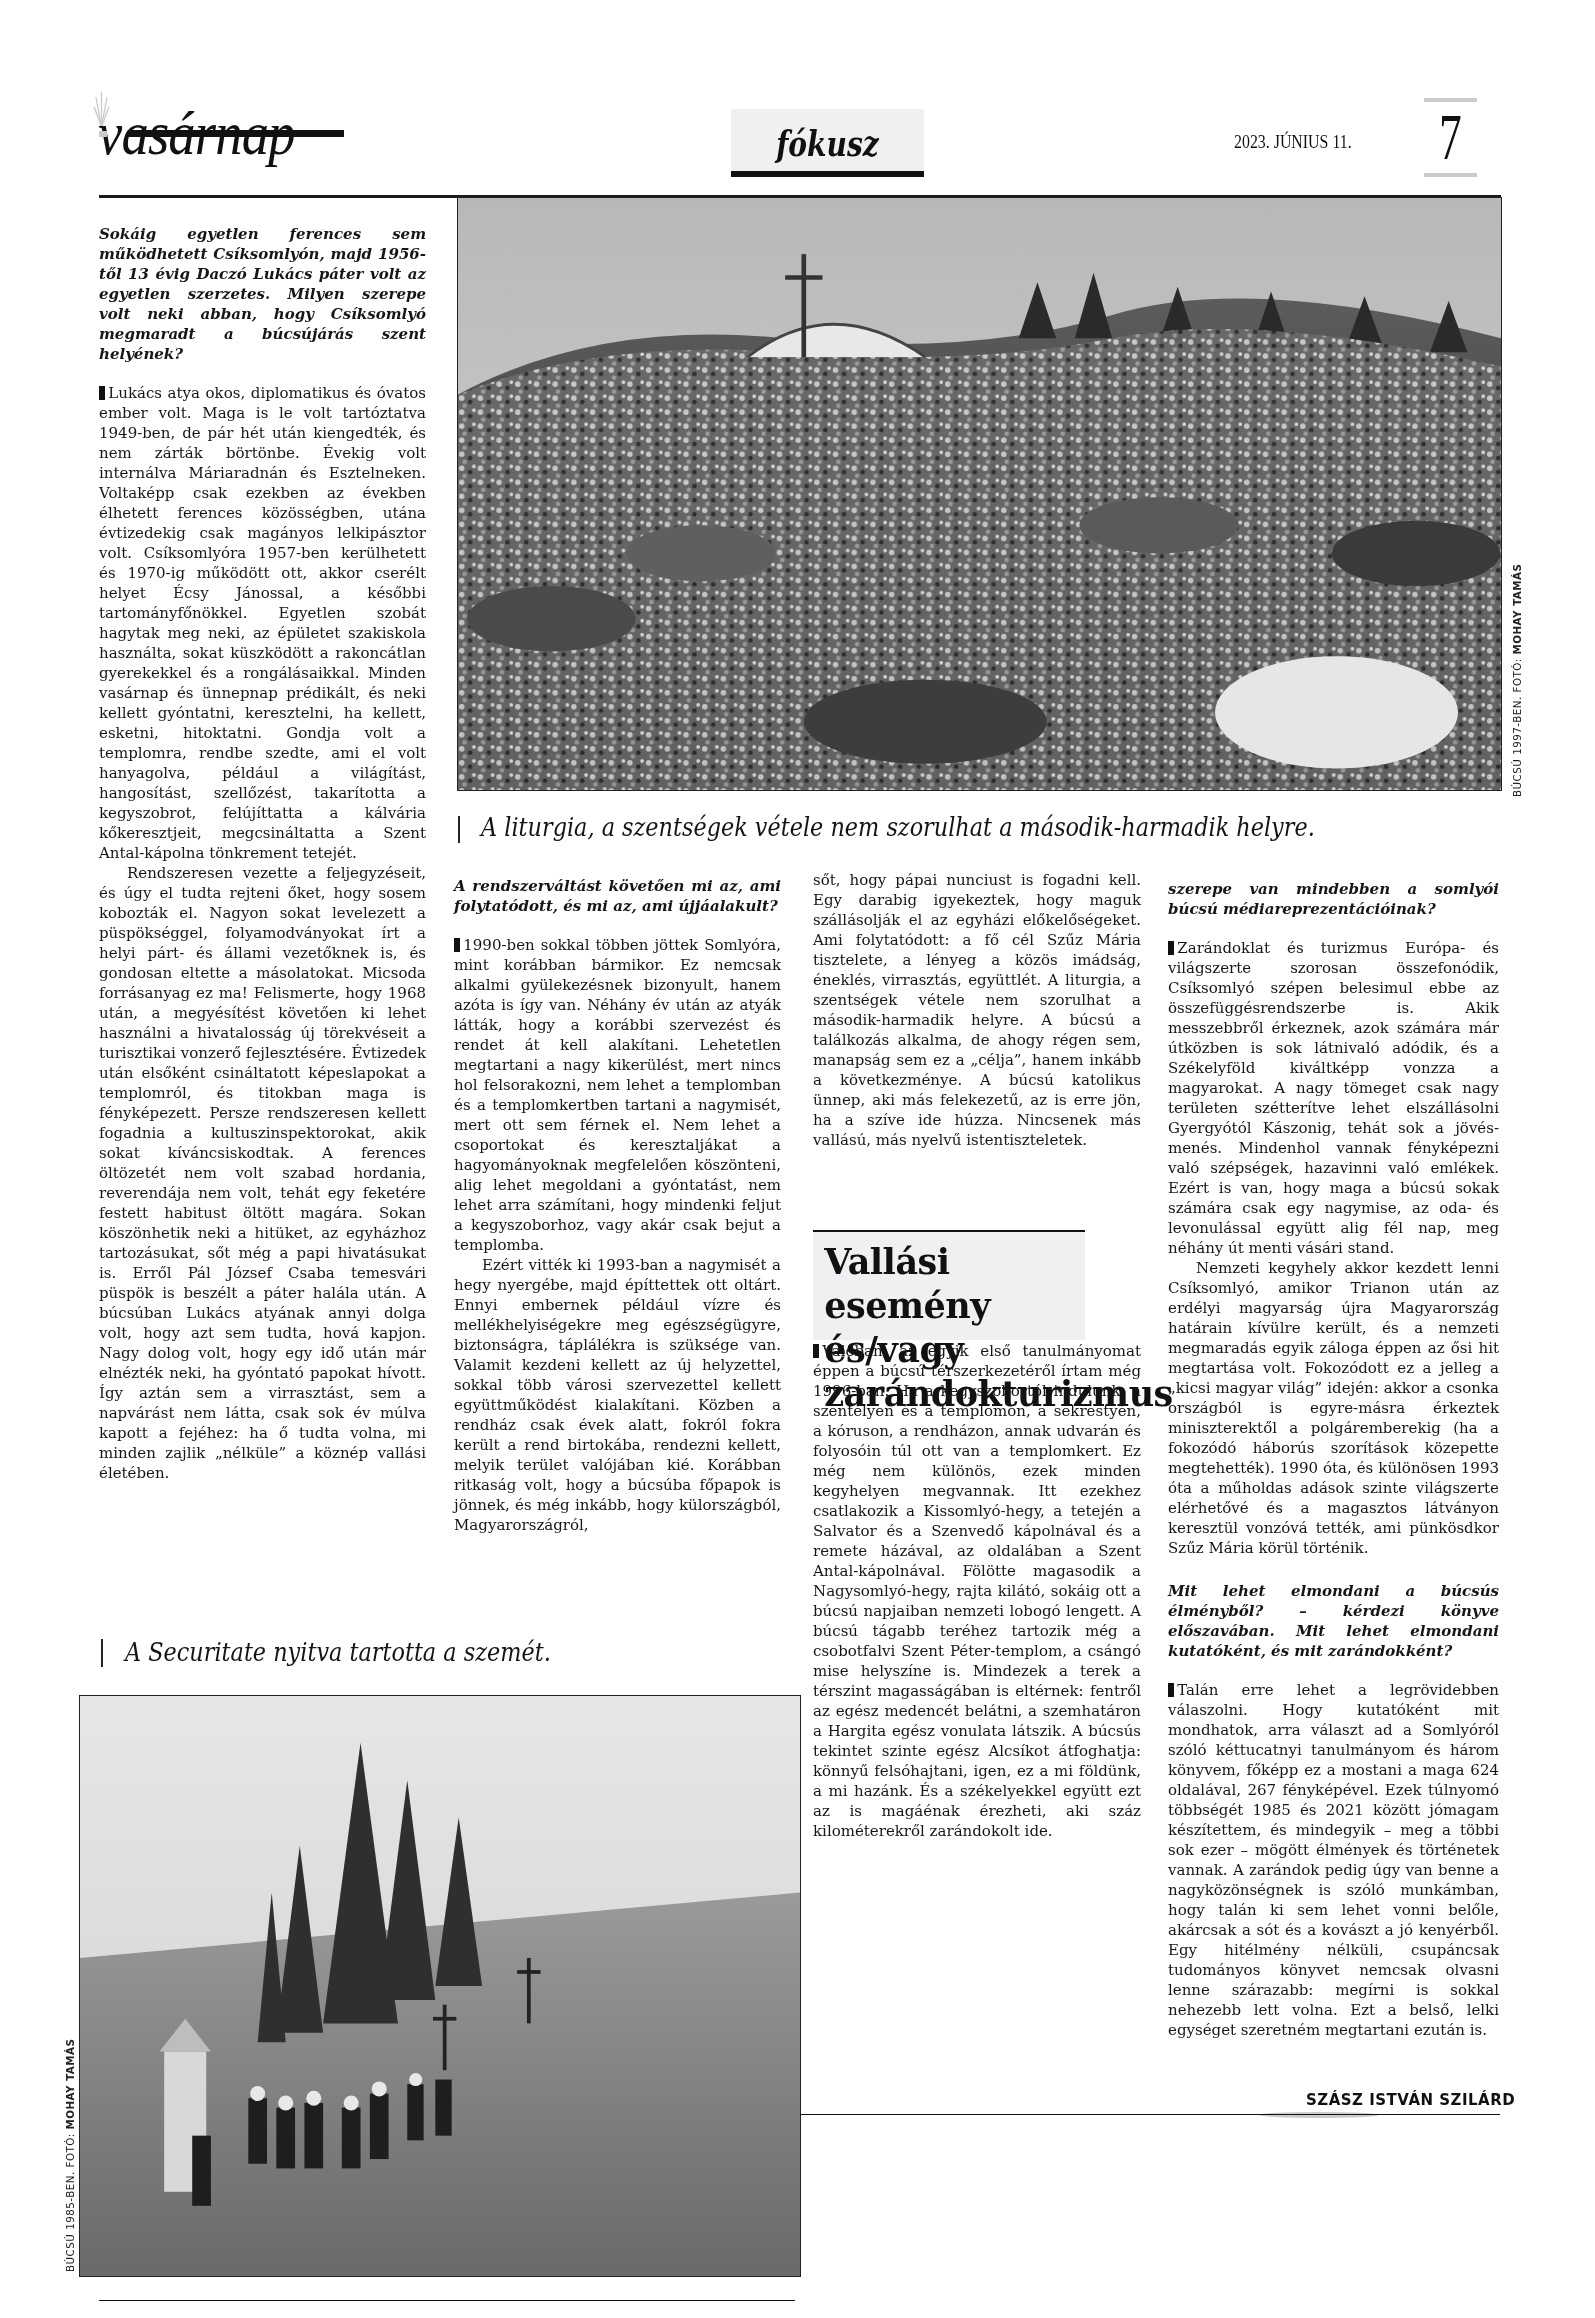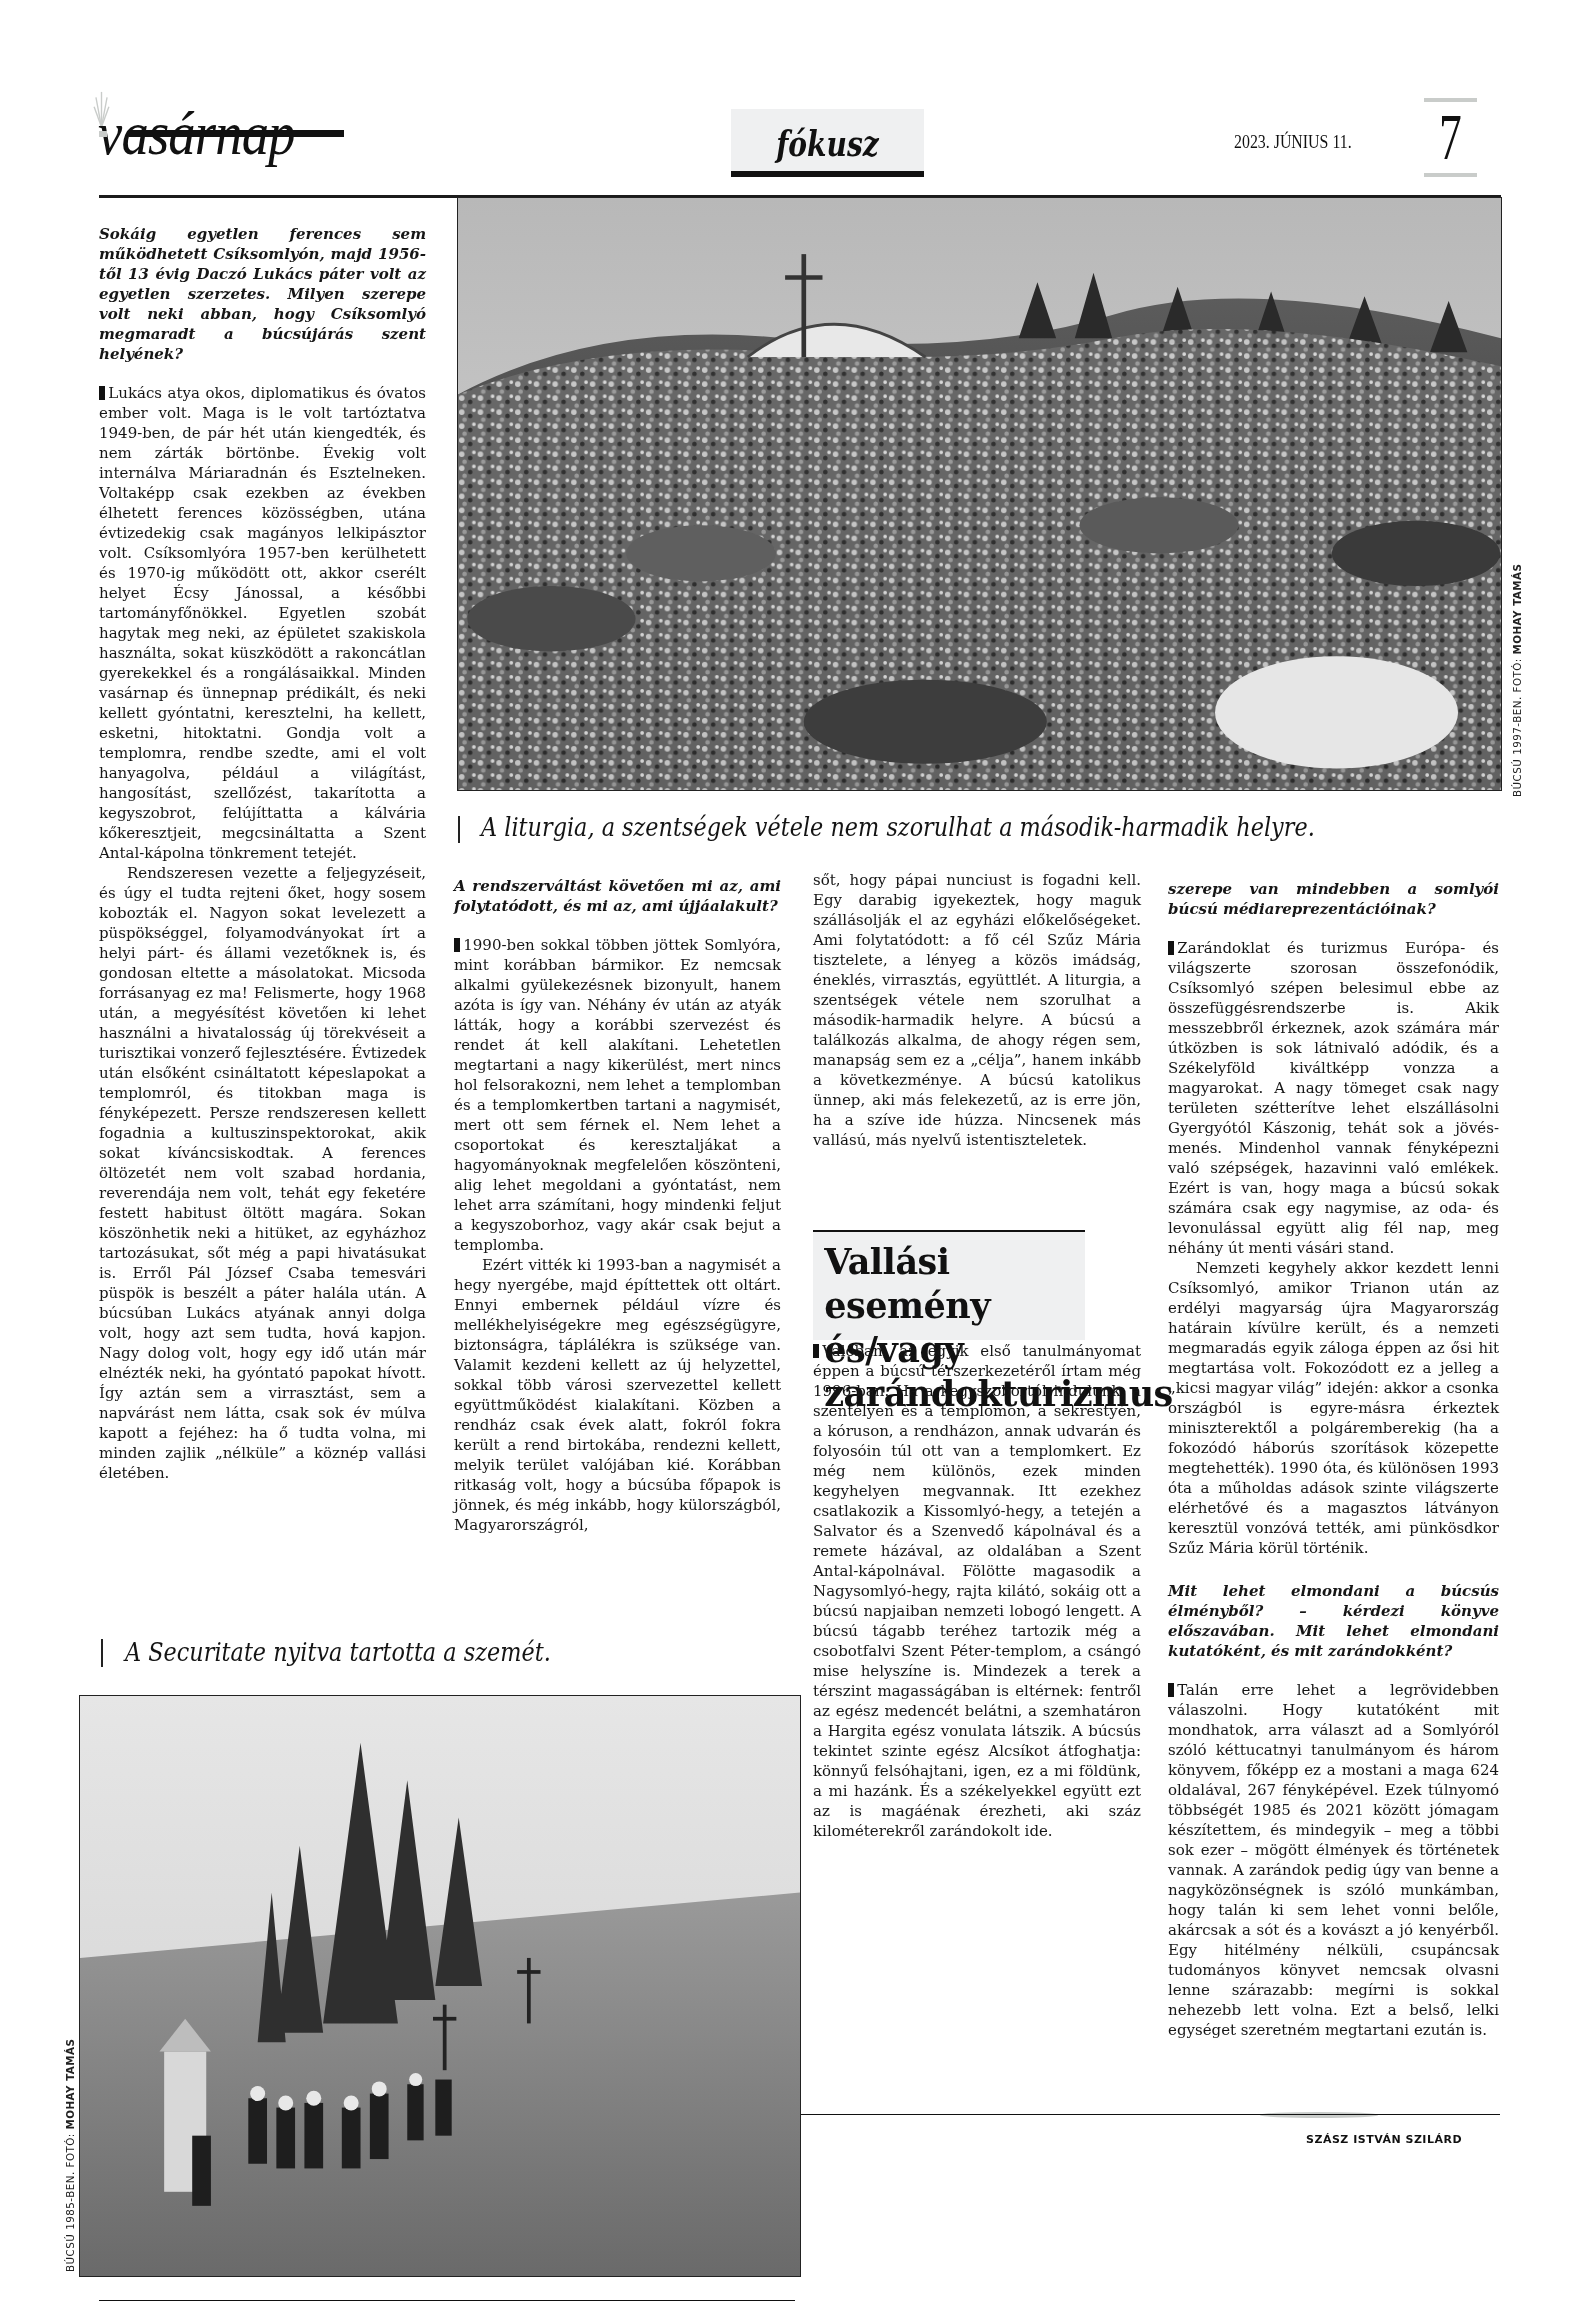--- a/index.html
+++ b/index.html
@@ -110,23 +110,22 @@
   .subhead {
     position: absolute; left: 11.2px; top: 8.4px; right: 4.7px;
     font-family: "DejaVu Serif", serif; font-weight: bold; font-size: 35px; line-height: 44px;
     color: #111; letter-spacing: -0.5px;
   }
   .col3b { left: 813px; top: 1341px; width: 328px; }
 
   
   .byline {
     position: absolute; left: 1306px; top: 2091px;
-    font-family: "DejaVu Sans", sans-serif; font-weight: bold; font-size: 11px; letter-spacing: 0.5px;
+    font-family: "DejaVu Sans", sans-serif; font-weight: bold; font-size: 15px; letter-spacing: 0.5px;
     color: #111;
-    margin-top: 42px;
   }
   .byline-shadow { position: absolute; left: 1260px; top: 2112px; width: 118px; height: 5.6px; background: #c9ccca; border-radius: 50%; }
   .rule-bottom { position: absolute; left: 795px; top: 2114px; width: 705px; height: 1.4px; background: #111; }
   .rule-bottom-2 { position: absolute; left: 99px; top: 2300px; width: 696px; height: 1.4px; background: #111; }
 </style>
 </head>
 <body>
 
 <header class="masthead">
   <svg class="logo-spark" viewBox="0 0 36 80">

